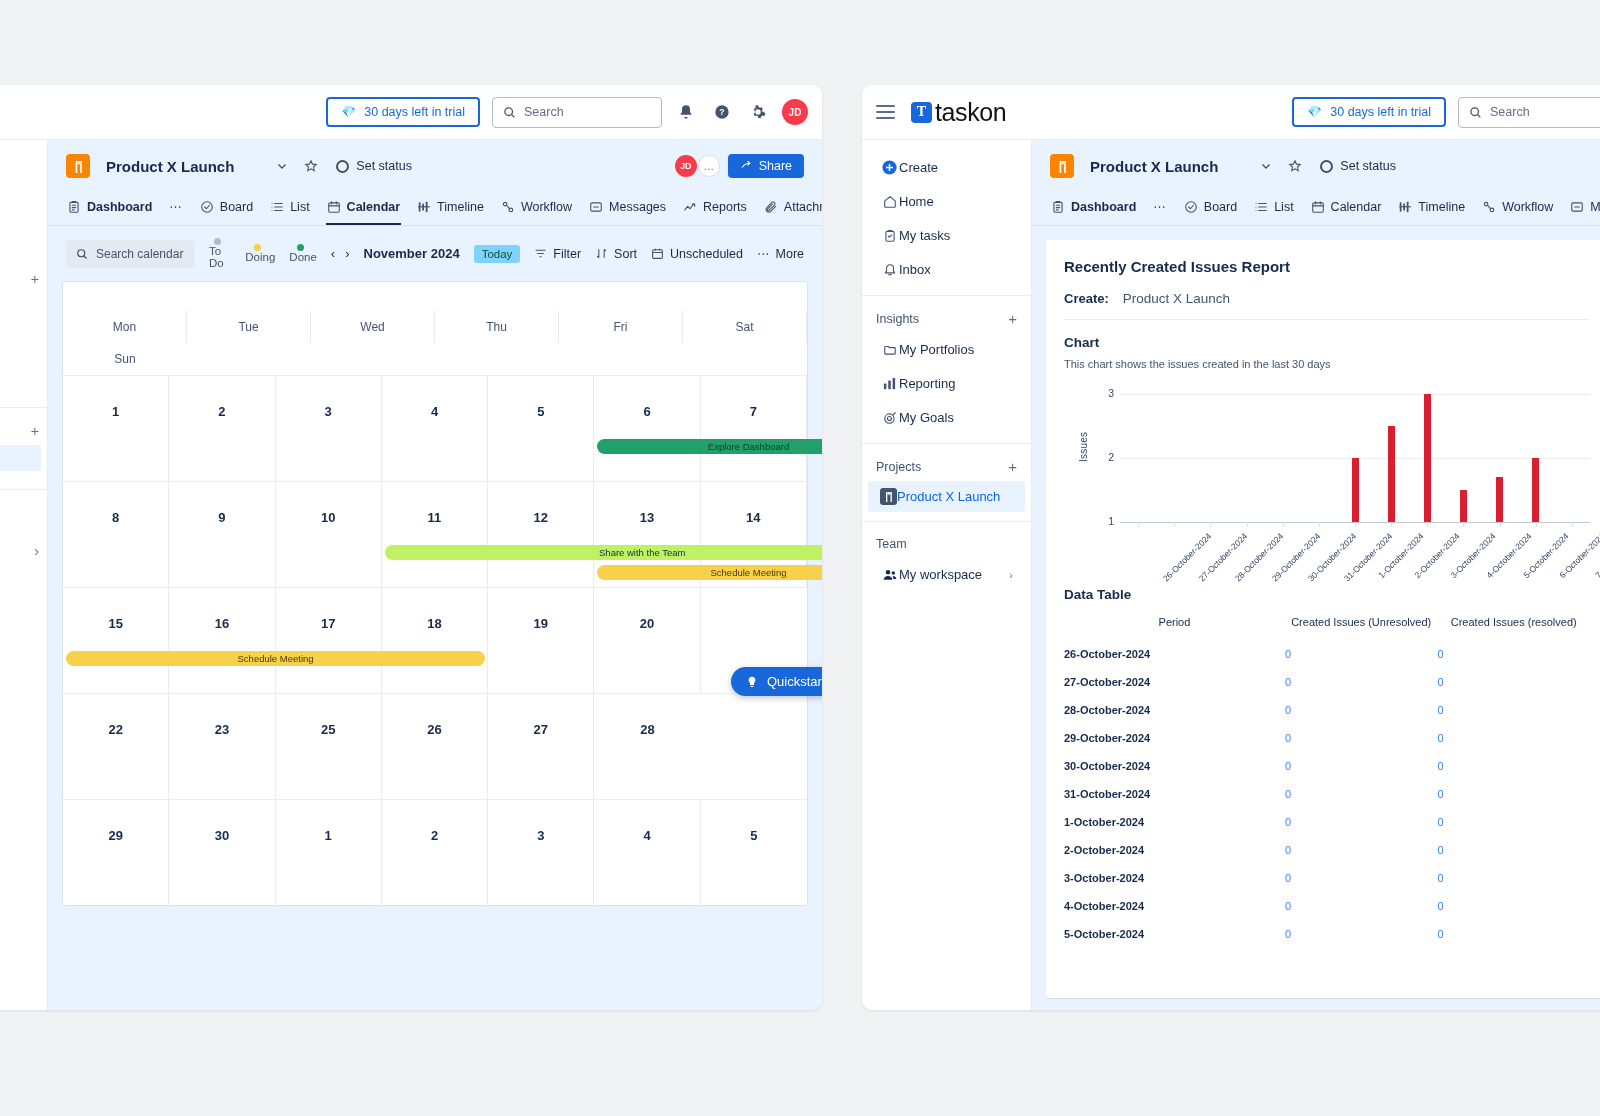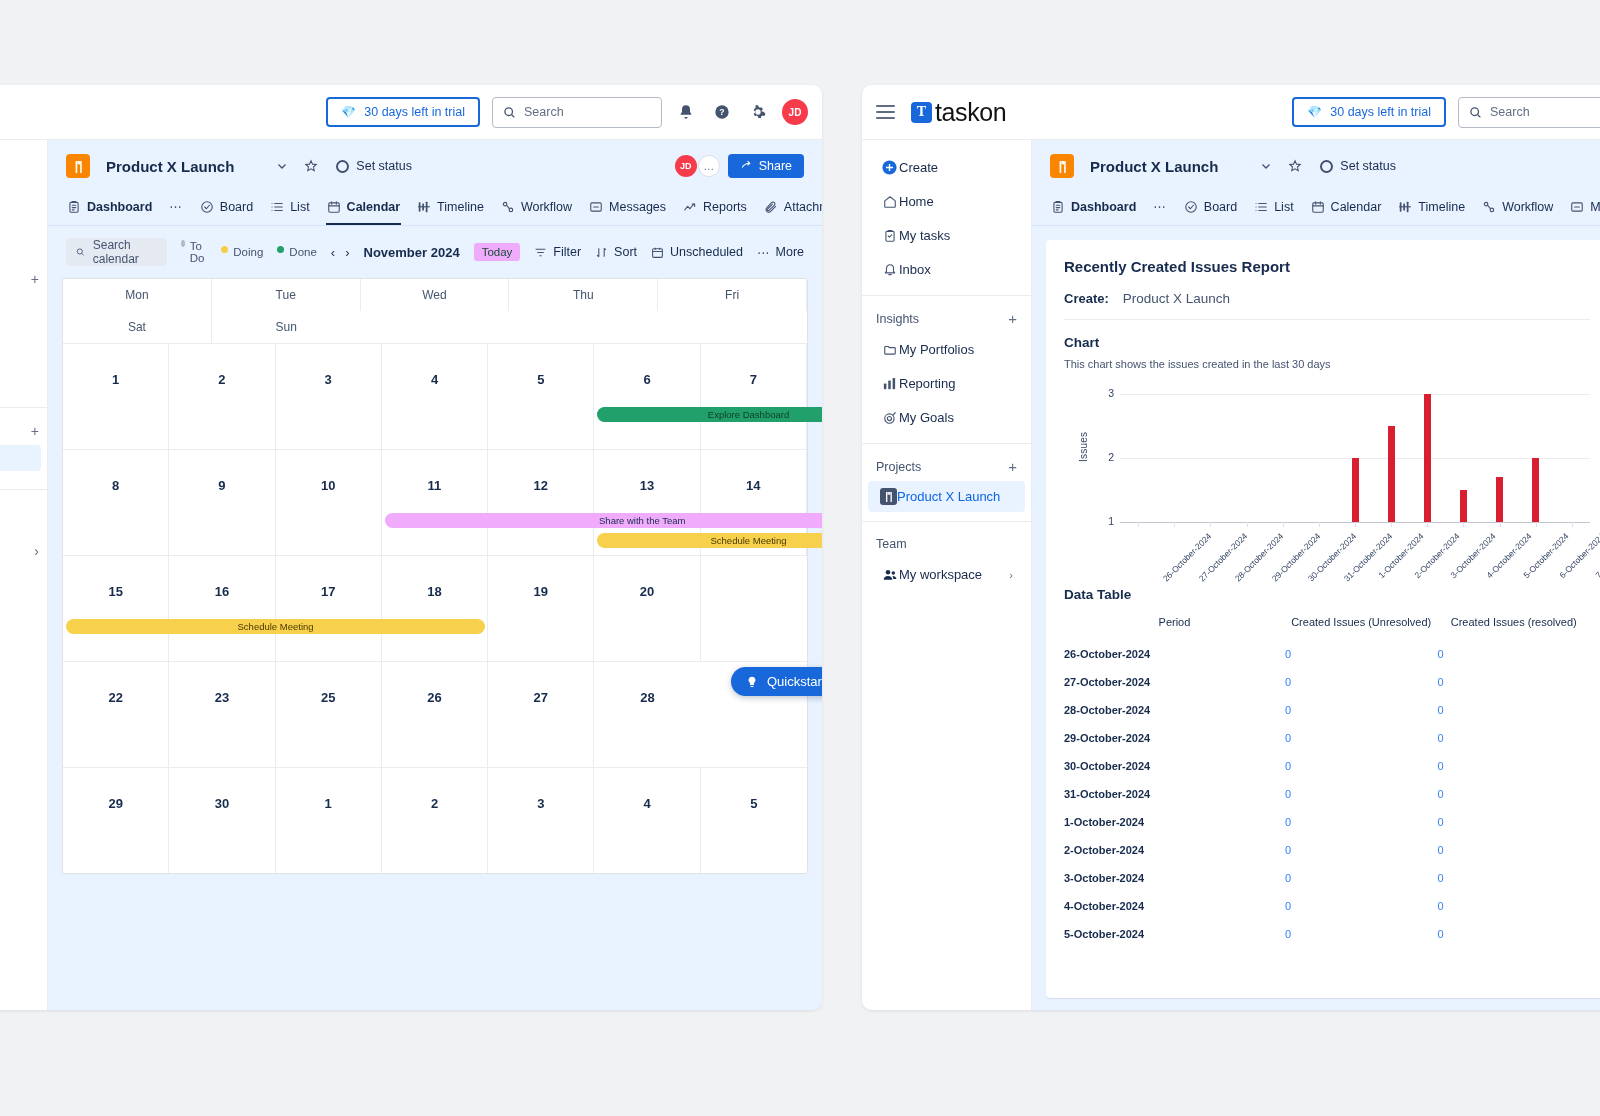--- a/index.html
+++ b/index.html
@@ -154,32 +154,32 @@
     padding: 12px 18px;
   }
   .cal-search {
     display:flex;align-items:center;gap:8px;
     background:#e4e9f2; border-radius:4px;
     height:28px; padding:0 10px; width:137px;
     color:#44546f; font-size:12px;
   }
   .legend { display:flex; align-items:center; gap:14px; margin-left:auto; font-size:11.5px; color:#44546f;}
   .legend span.dot { width:7px;height:7px;border-radius:50%;display:inline-block;margin-right:5px;}
-  .legend-item { display:flex;align-items:flex-start; }
+  .legend-item { display:flex;align-items:center;flex-direction:column; }
   .arrows { display:flex; gap:10px; color:#172b4d; font-size:13px; }
   .month-label { font-size:13px; font-weight:600; color:#172b4d; white-space:nowrap;}
-  .today-chip { background:#f0abfc; color:#164b35; font-size:11.5px; border-radius:3px; padding:3px 8px; font-weight:500;}
+  .today-chip { background:#7dd3fc; color:#164b35; font-size:11.5px; border-radius:3px; padding:3px 8px; font-weight:500;}
   .tbtn { display:flex;align-items:center;gap:6px;font-size:12.5px;color:#172b4d;cursor:pointer;white-space:nowrap;}
 
   .cal-grid {
     margin: 0 14px; background:#fff;
     border:1px solid #dfe1e6;
     border-radius: 3px;
   }
-  .cal-head { display:grid; grid-template-columns: repeat(5,1fr); }
+  .cal-head { display:grid; grid-template-columns: repeat(6,1fr); margin-top: 29px; }
   .cal-head div {
     text-align:center; padding:9px 0; font-size:12px; color:#44546f;
     border-right:1px solid #ebecf0;
   }
   .cal-head div:last-child { border-right:none; }
   .cal-week {
     display:grid; grid-template-columns: repeat(7,1fr);
     border-top:1px solid #ebecf0; position:relative; height:106px;
   }
   .cal-cell { border-right:1px solid #ebecf0; position:relative; }
@@ -541,21 +541,21 @@
               </div>
               <div class="cal-cell">
                 <div class="daynum">12</div>
               </div>
               <div class="cal-cell">
                 <div class="daynum">13</div>
               </div>
               <div class="cal-cell">
                 <div class="daynum">14</div>
               </div>
-              <div class="event" style="left:calc(42.85714285714286% + 3px);width:calc(70.00000000000001% - 6px);top:63px;background:#f0abfc;color:#172b4d">Share with the Team</div>
+              <div class="event" style="left:calc(42.85714285714286% + 3px);width:calc(70.00000000000001% - 6px);top:63px;background:#bef264;color:#172b4d">Share with the Team</div>
               <div class="event" style="left:calc(71.42857142857143% + 3px);width:calc(41.42857142857143% - 6px);top:83px;background:#f7d14c;color:#4a3a06">Schedule Meeting</div>
             </div>
             <div class="cal-week">
               <div class="cal-cell">
                 <div class="daynum">15</div>
               </div>
               <div class="cal-cell">
                 <div class="daynum">16</div>
               </div>
               <div class="cal-cell">

